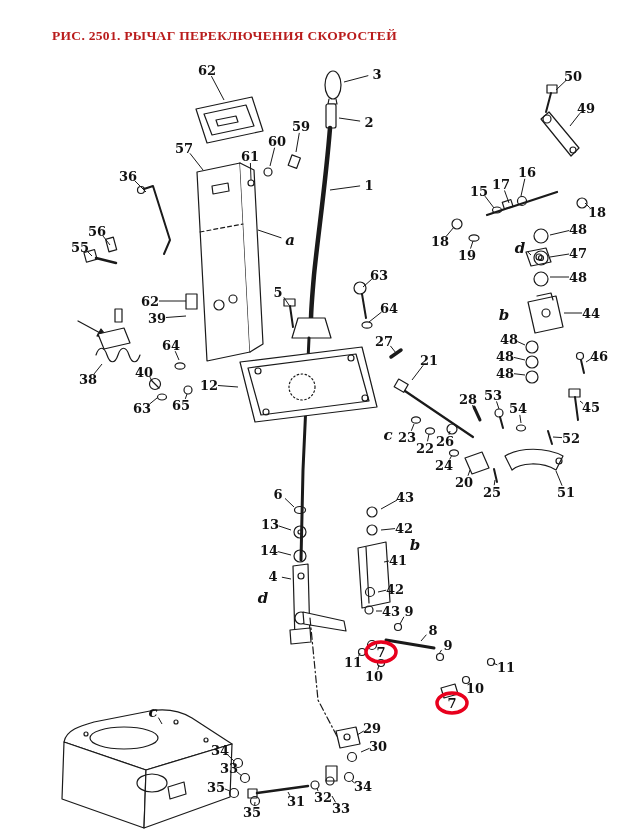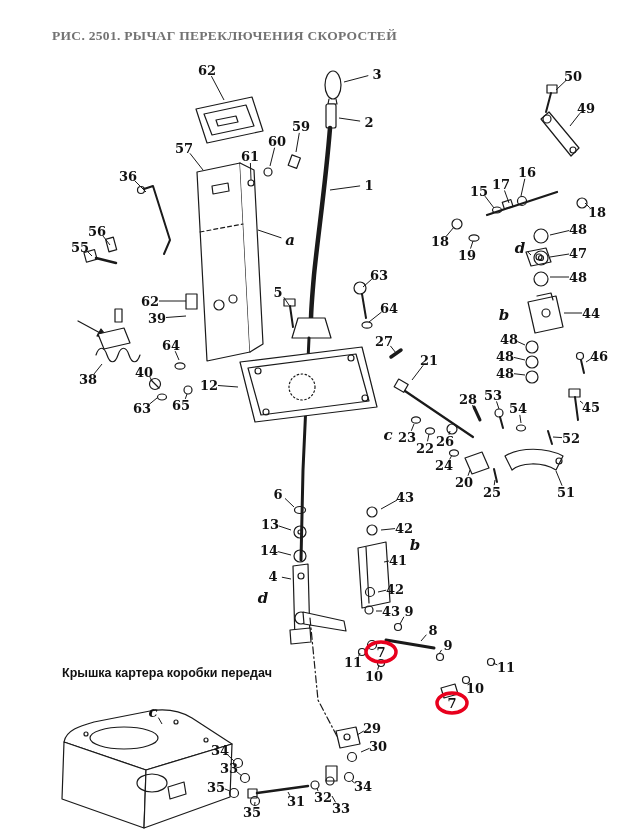--- a/index.html
+++ b/index.html
@@ -1,19 +1,19 @@
 <!DOCTYPE html>
 <html><head>
 <meta charset="utf-8">
 <style>
   html,body{margin:0;padding:0;background:#fff;}
   #page{position:relative;width:627px;height:840px;background:#fff;overflow:hidden;
         font-family:"Liberation Serif", serif;}
   #title{position:absolute;left:52px;top:28px;font-size:13.5px;font-weight:600;
-         letter-spacing:.3px;color:#737373;white-space:nowrap;}
+         letter-spacing:.3px;color:#b91c1c;white-space:nowrap;}
   #caption{position:absolute;left:62px;top:666px;font-size:12.5px;font-weight:700;
            color:#111;white-space:nowrap;font-family:"Liberation Sans",sans-serif;}
   svg.layer{position:absolute;left:0;top:0;width:627px;height:840px;}
   .lbl{font:600 13px "DejaVu Serif", serif;fill:#111;text-anchor:middle;dominant-baseline:central;}
   .letter{font:italic 600 15px "DejaVu Serif", serif;}
   .leader{stroke-width:1;}
 </style>
 </head>
 <body>
 
@@ -364,14 +364,13 @@
       <line x1="335.6" y1="802.4" x2="332" y2="796" stroke="#1a1a1a" class="leader"></line>
       <text x="341" y="808" class="lbl">33</text>
       <line x1="354.8" y1="783.1" x2="352" y2="781" stroke="#1a1a1a" class="leader"></line>
       <text x="363" y="786" class="lbl">34</text>
       <line x1="158.4" y1="717.6" x2="162" y2="724" stroke="#1a1a1a" class="leader"></line>
       <text x="153" y="712" class="lbl letter">c</text>
       <ellipse cx="381" cy="652" rx="15" ry="10" fill="none" stroke="#e8001d" stroke-width="3.5"></ellipse>
       <ellipse cx="452" cy="703" rx="15" ry="10" fill="none" stroke="#e8001d" stroke-width="3.5"></ellipse>
     </svg>
 
-  <div id="caption">Крышка картера коробки передач</div>
 </div>
 
 </body></html>

